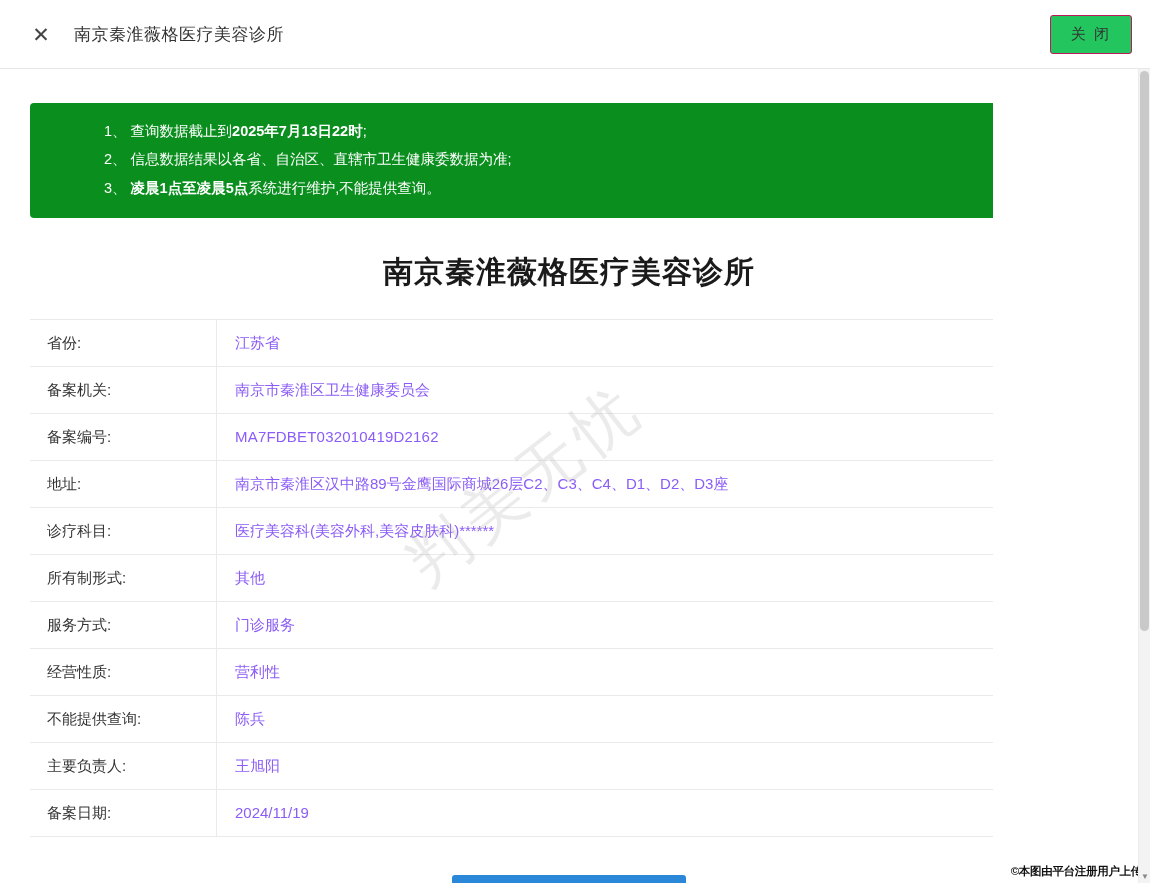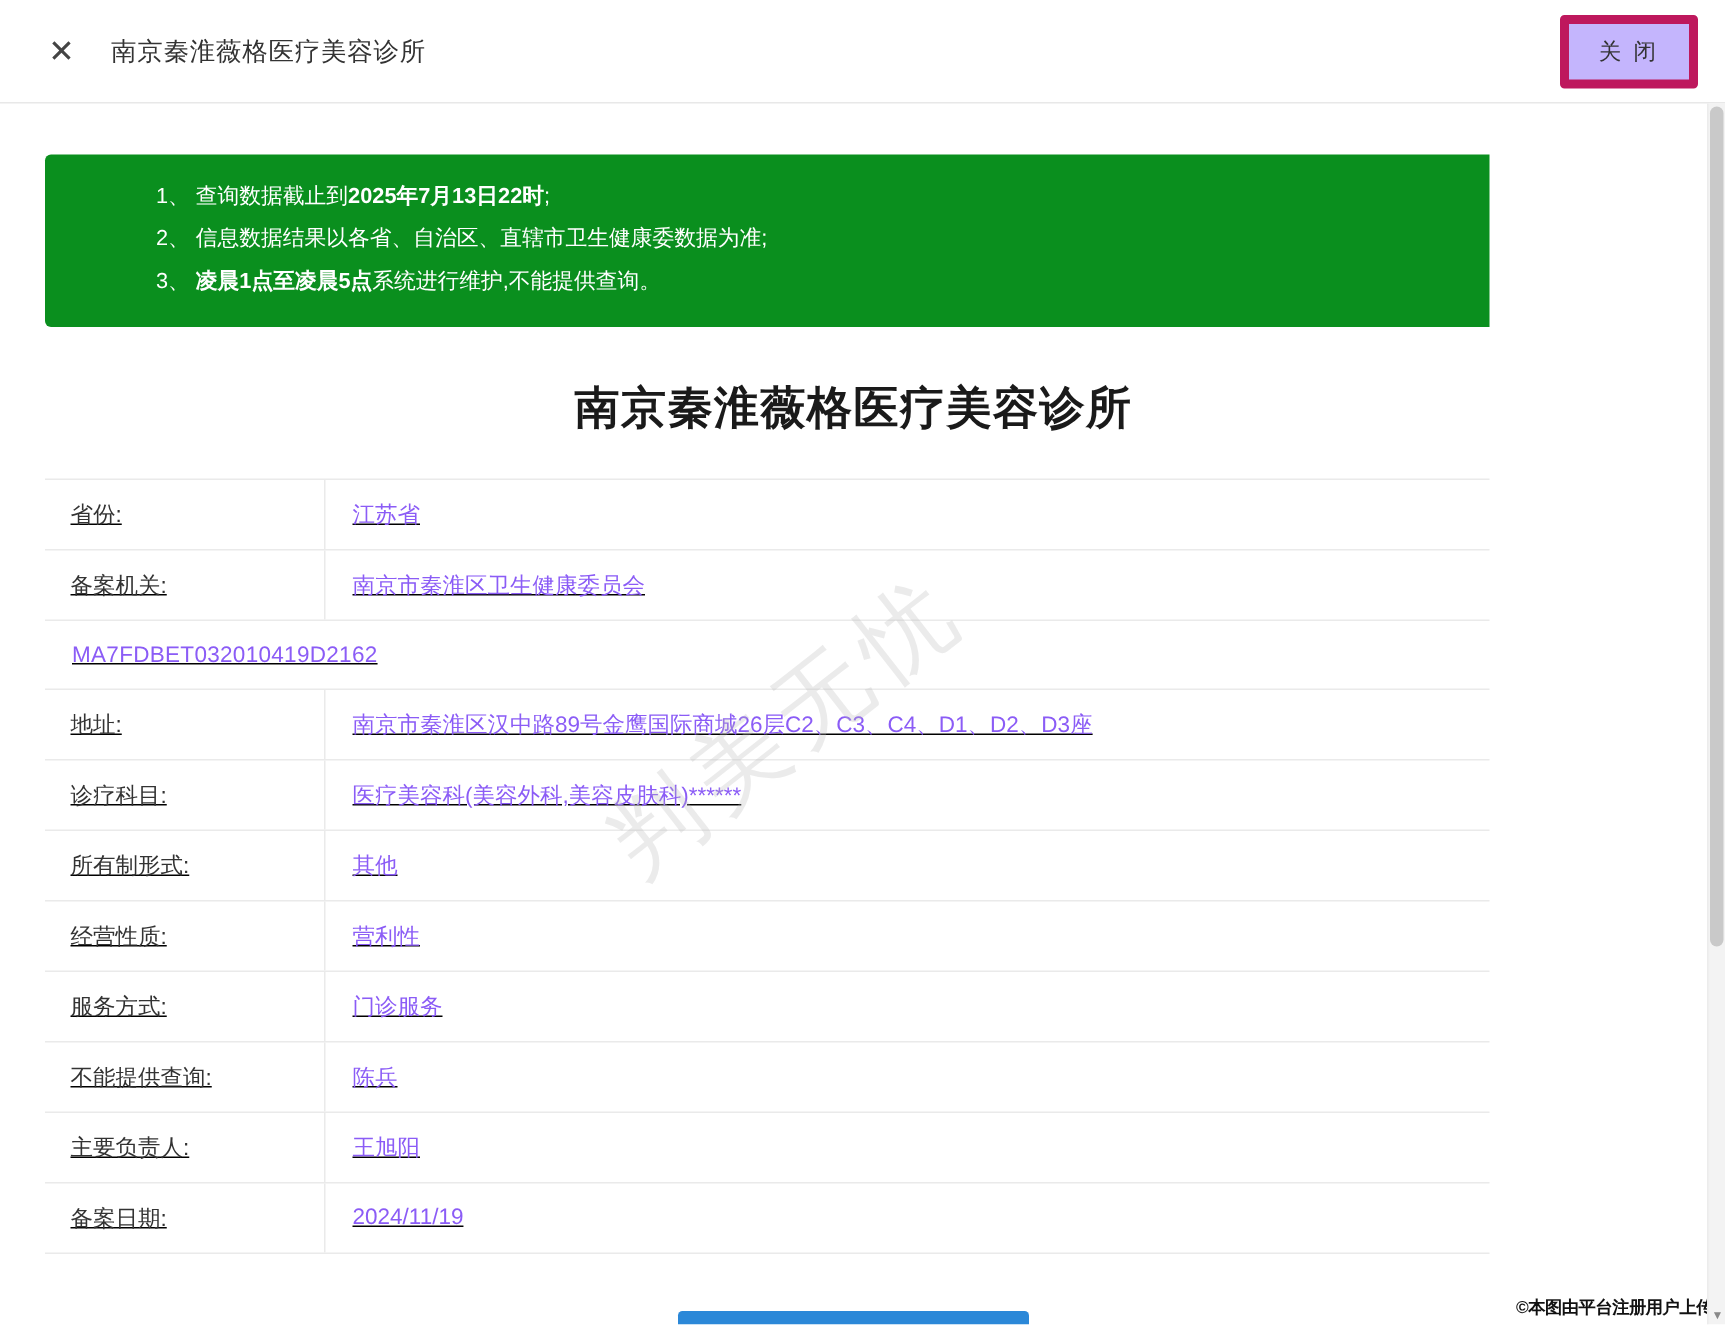--- a/index.html
+++ b/index.html
@@ -44,22 +44,22 @@
     margin-left: 20px;
     font-size: 17px;
     color: #333;
     letter-spacing: 0.5px;
     flex: 1 1 auto;
     white-space: nowrap;
     overflow: hidden;
   }
   .close-btn {
     flex: 0 0 auto;
-    border: 6px solid #be185d;
-    background: #c4b5fd;
+    border: 1px solid #be185d;
+    background: #22c55e;
     color: #333;
     font-size: 15px;
     padding: 9px 20px;
     border-radius: 3px;
     cursor: pointer;
     letter-spacing: 2px;
     font-family: "Liberation Sans", sans-serif;
   }
 
   
@@ -99,21 +99,20 @@
     font-weight: bold;
     margin: 34px 0 26px 0;
     letter-spacing: 1px;
   }
 
   
   .table {
     margin: 0 30px;
     position: relative;
     z-index: 2;
-    text-decoration: underline;
   }
   .row {
     display: flex;
     align-items: stretch;
     border-bottom: 1px solid #eaeaea;
     min-height: 46.5px;
   }
   .row:first-child { border-top: 1px solid #eaeaea; }
   .cell-label {
     width: 187px;
@@ -256,46 +255,47 @@
         <div class="cell-label">省份:</div>
         <div class="cell-value">江苏省</div>
       </div>
 
       <div class="row">
         <div class="cell-label">备案机关:</div>
         <div class="cell-value">南京市秦淮区卫生健康委员会</div>
       </div>
 
       <div class="row">
+        <div class="cell-label">备案编号:</div>
         <div class="cell-value mono">MA7FDBET032010419D2162</div>
       </div>
 
       <div class="row">
         <div class="cell-label">地址:</div>
         <div class="cell-value">南京市秦淮区汉中路89号金鹰国际商城26层C2、C3、C4、D1、D2、D3座</div>
       </div>
 
       <div class="row">
         <div class="cell-label">诊疗科目:</div>
         <div class="cell-value">医疗美容科(美容外科,美容皮肤科)******</div>
       </div>
 
       <div class="row">
         <div class="cell-label">所有制形式:</div>
         <div class="cell-value">其他</div>
       </div>
 
       <div class="row">
+        <div class="cell-label">服务方式:</div>
+        <div class="cell-value">门诊服务</div>
+      </div>
+
+      <div class="row">
         <div class="cell-label">经营性质:</div>
         <div class="cell-value">营利性</div>
-      </div>
-
-      <div class="row">
-        <div class="cell-label">服务方式:</div>
-        <div class="cell-value">门诊服务</div>
       </div>
 
       <div class="row">
         <div class="cell-label">不能提供查询:</div>
         <div class="cell-value">陈兵</div>
       </div>
 
       <div class="row">
         <div class="cell-label">主要负责人:</div>
         <div class="cell-value">王旭阳</div>

